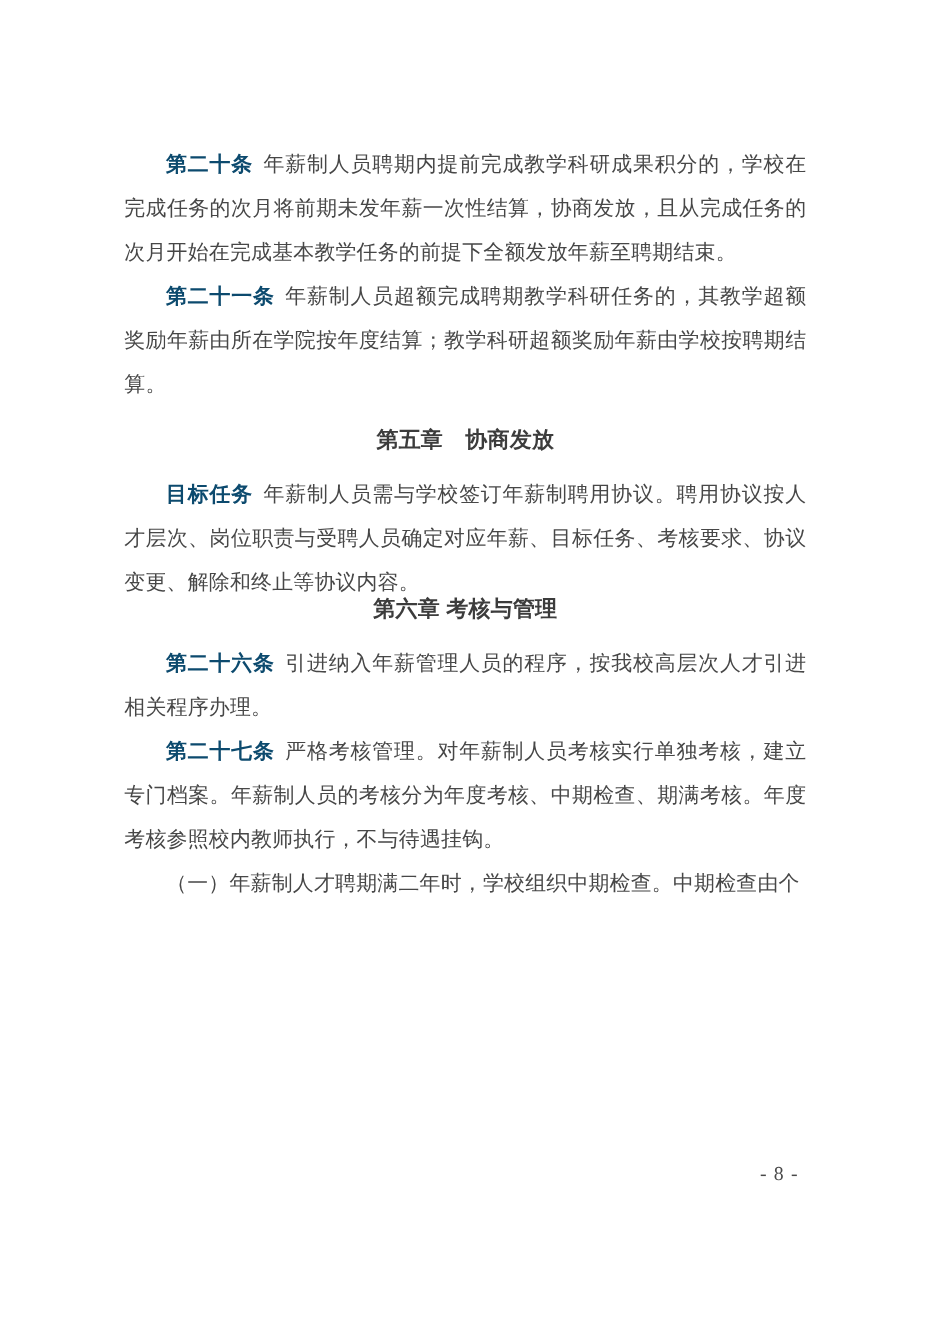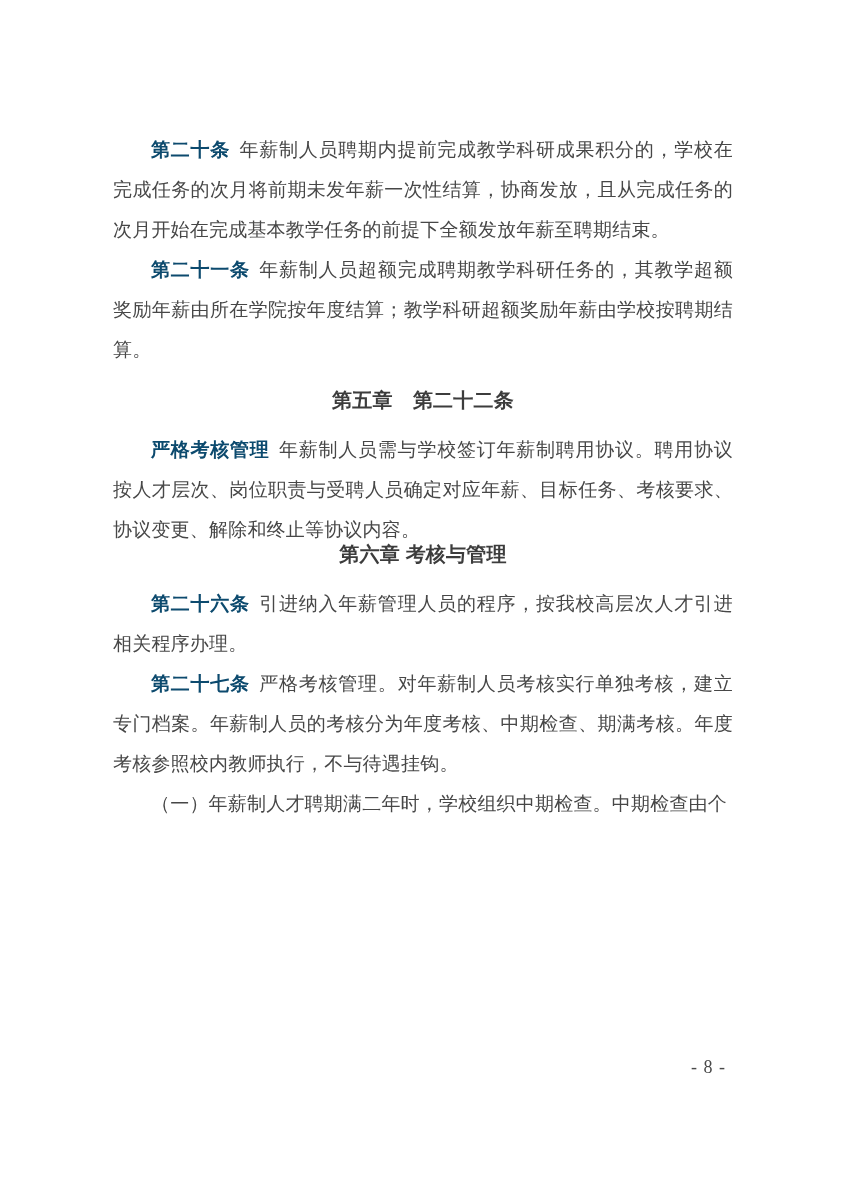--- a/index.html
+++ b/index.html
@@ -62,26 +62,26 @@
 </head>
 <body>
 
 <div class="page">
   <div class="content">
 
     <p class="para"><span class="article-label">第二十条</span><span>年薪制人员聘期内提前完成教学科研成果积分的，学校在完成任务的次月将前期未发年薪一次性结算，协商发放，且从完成任务的次月开始在完成基本教学任务的前提下全额发放年薪至聘期结束。</span></p>
 
     <p class="para"><span class="article-label">第二十一条</span><span>年薪制人员超额完成聘期教学科研任务的，其教学超额奖励年薪由所在学院按年度结算；教学科研超额奖励年薪由学校按聘期结算。</span></p>
 
-    <p class="para chapter-heading chapter-5">第五章　第二十二条</p>
+    <p class="para chapter-heading chapter-5">第五章　协商发放</p>
 
 
 
 
-    <p class="para"><span class="article-label">严格考核管理</span><span>年薪制人员需与学校签订年薪制聘用协议。聘用协议按人才层次、岗位职责与受聘人员确定对应年薪、目标任务、考核要求、协议变更、解除和终止等协议内容。</span></p>
+    <p class="para"><span class="article-label">目标任务</span><span>年薪制人员需与学校签订年薪制聘用协议。聘用协议按人才层次、岗位职责与受聘人员确定对应年薪、目标任务、考核要求、协议变更、解除和终止等协议内容。</span></p>
 
     <p class="para chapter-heading chapter-6">第六章 考核与管理</p>
 
     <p class="para"><span class="article-label">第二十六条</span><span>引进纳入年薪管理人员的程序，按我校高层次人才引进相关程序办理。</span></p>
 
     <p class="para"><span class="article-label">第二十七条</span><span>严格考核管理。对年薪制人员考核实行单独考核，建立专门档案。年薪制人员的考核分为年度考核、中期检查、期满考核。年度考核参照校内教师执行，不与待遇挂钩。</span></p>
 
 
     <p class="para">（一）年薪制人才聘期满二年时，学校组织中期检查。中期检查由个</p>
 

